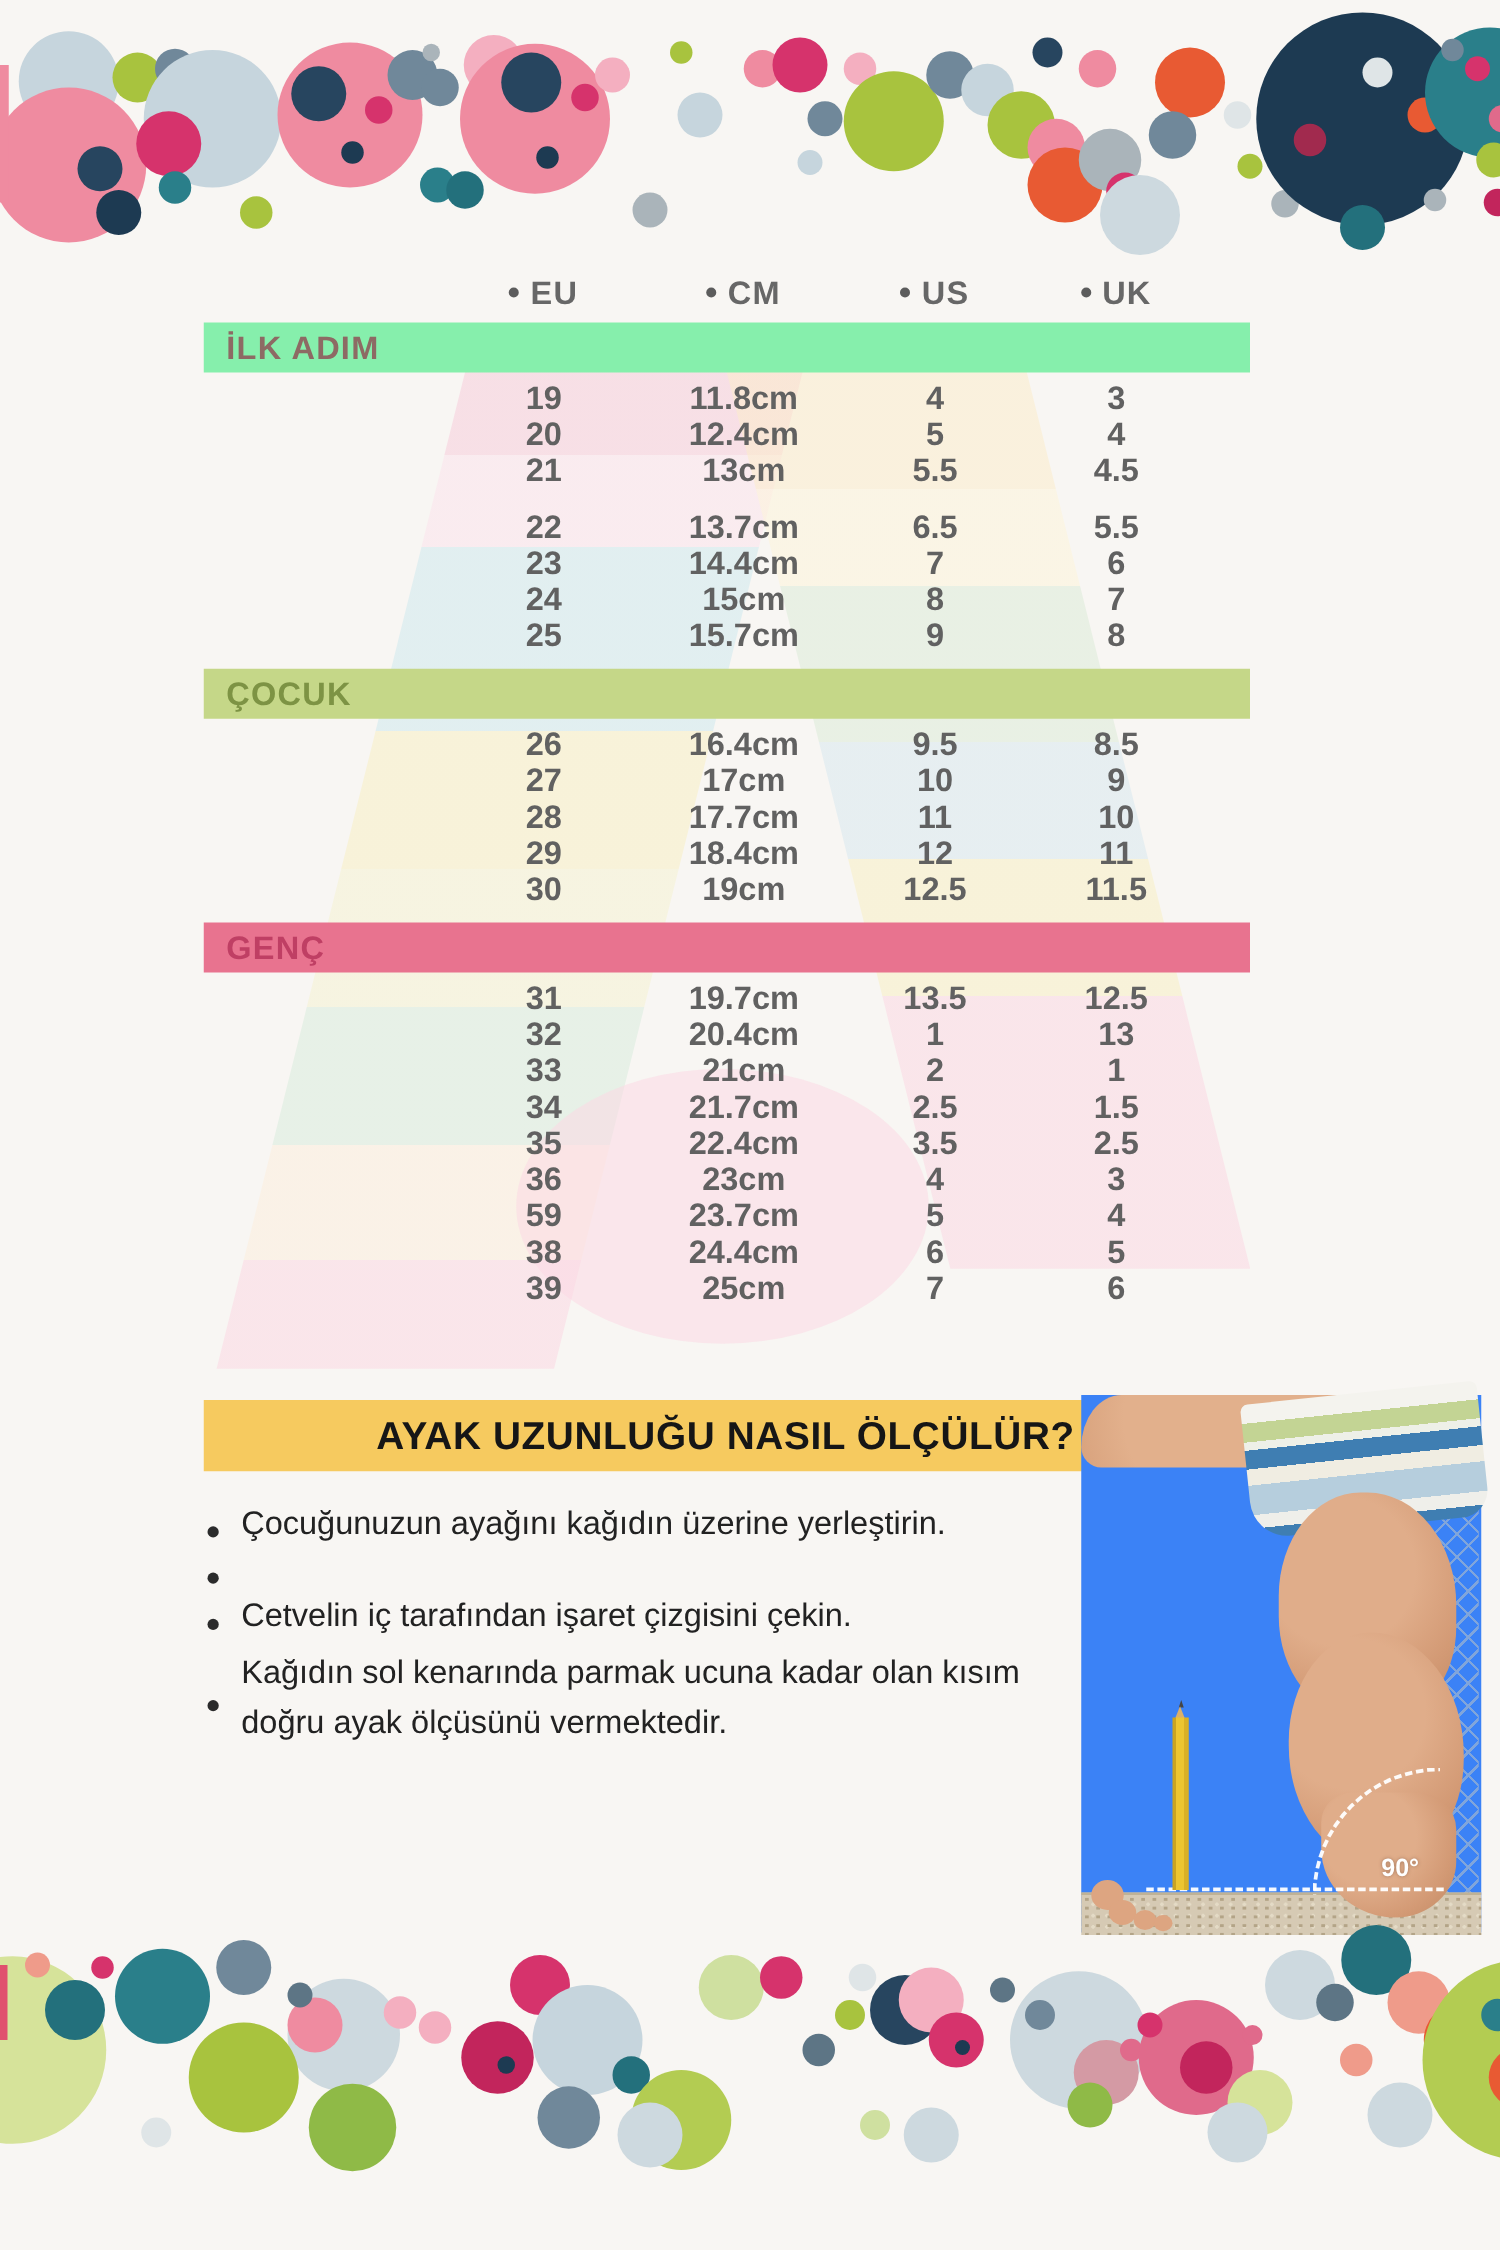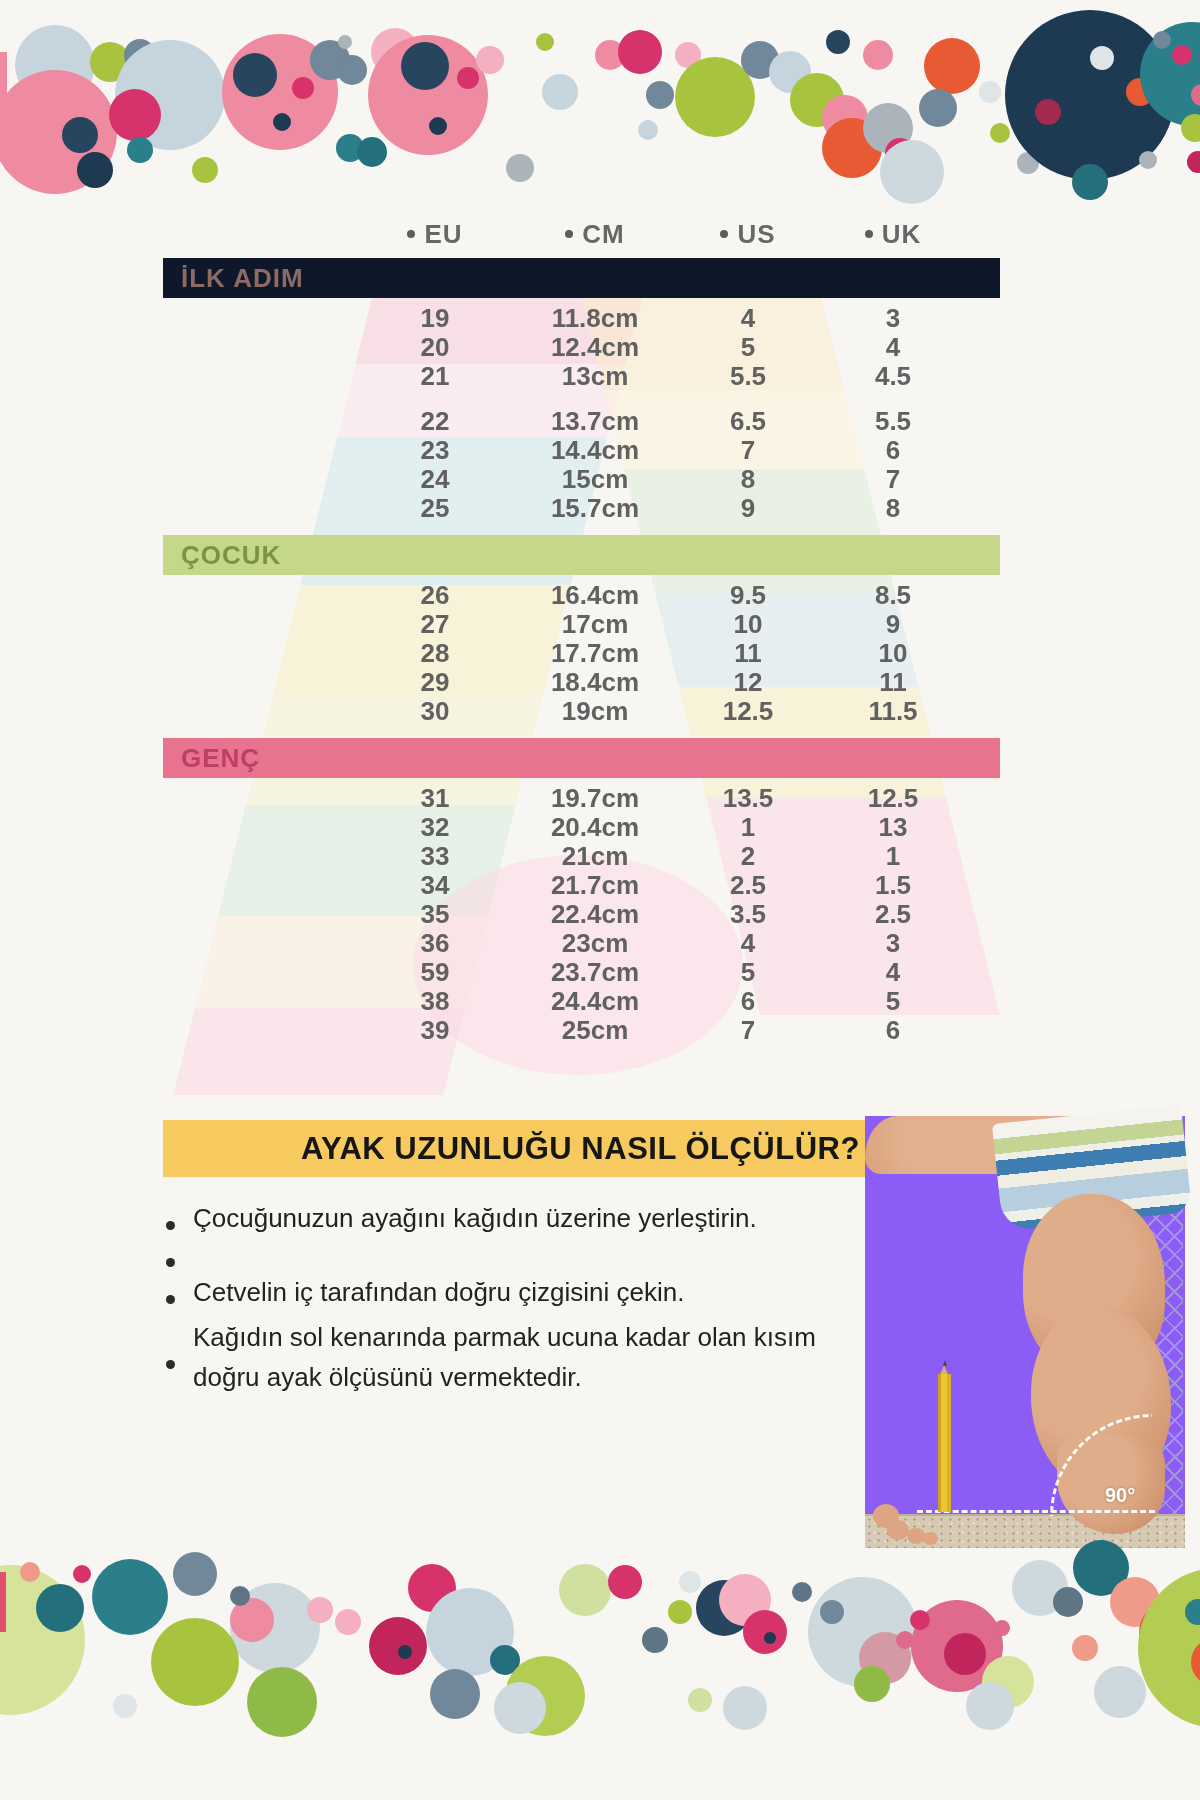--- a/index.html
+++ b/index.html
@@ -42,21 +42,21 @@
   #guide-banner{position:absolute;left:163px;top:1120px;width:835px;height:57px;
     background:#f6ca5f;display:flex;align-items:center;justify-content:center;}
   #guide-title{font-size:31px;font-weight:700;color:#161616;letter-spacing:.5px;}
   #guide-list{position:absolute;left:160px;top:1198px;width:700px;list-style:none;margin:0;padding:0;}
   #guide-list li{display:flex;margin-bottom:5px;align-items:center;}
   .bullet-dot{width:9px;height:9px;border-radius:50%;background:#2b2b2b;flex:0 0 9px;
     margin:15px 18px 0 6px;}
   .bullet-text{font-size:26px;line-height:40px;color:#222;}
 
   
-  #photo{position:absolute;left:865px;top:1116px;width:320px;height:430px;background:#8b5cf6;}
+  #photo{position:absolute;left:865px;top:1116px;width:320px;height:430px;background:#3b82f6;}
   #lattice{position:absolute;left:283px;top:22px;width:35px;height:404px;opacity:.55;
     background:
       repeating-linear-gradient(45deg,#b9c2c6 0 2px,transparent 2px 13px),
       repeating-linear-gradient(-45deg,#b9c2c6 0 2px,transparent 2px 13px);}
   #cuff{position:absolute;left:132px;top:-2px;width:190px;height:108px;transform:rotate(-6deg);
     border-radius:6px 6px 22px 30px;
     background:linear-gradient(to bottom,#f4f3ee 0 14%,#c3d494 14% 28%,#eef0e8 28% 34%,
       #3f7eb2 34% 48%,#f0ede2 48% 60%,#b6cedd 60% 82%,#efefea 82% 92%,#3f7eb2 92%);}
   .skin{position:absolute;background:radial-gradient(circle at 35% 35%,#e0ad8a 0 40%,#d39a75 70%,#c08862 100%);}
   #thigh{left:158px;top:78px;width:142px;height:180px;border-radius:46% 50% 40% 45%;}
@@ -179,21 +179,21 @@
       <div class="col-head">
         <span class="head-dot"></span>
         <span>US</span>
       </div>
       <div class="col-head">
         <span class="head-dot"></span>
         <span>UK</span>
       </div>
     </div>
   <div id="sections-container">
-      <div class="section-bar" style="background: #0f172a; color: rgb(141, 106, 100);">
+      <div class="section-bar" style="background: #86efac; color: rgb(141, 106, 100);">
         <span>İLK ADIM</span>
       </div>
       <div class="section-rows">
         <div class="chart-grid size-row">
           <div></div>
           <div class="size-cell eu">19</div>
           <div class="size-cell cm">11.8cm</div>
           <div class="size-cell us">4</div>
           <div class="size-cell uk">3</div>
         </div>
@@ -359,21 +359,21 @@
 <ul id="guide-list">
     <li>
       <span class="bullet-dot"></span>
       <span class="bullet-text">Çocuğunuzun ayağını kağıdın üzerine yerleştirin.</span>
     </li>
     <li>
       <span class="bullet-dot"></span>
     </li>
     <li>
       <span class="bullet-dot"></span>
-      <span class="bullet-text">Cetvelin iç tarafından doğru çizgisini çekin.</span>
+      <span class="bullet-text">Cetvelin iç tarafından işaret çizgisini çekin.</span>
     </li>
     <li>
       <span class="bullet-dot"></span>
       <span class="bullet-text">Kağıdın sol kenarında parmak ucuna kadar olan kısım doğru ayak ölçüsünü vermektedir.</span>
     </li>
   </ul>
 
 <div id="photo">
   <div id="lattice"></div>
   <div id="cuff"></div>

